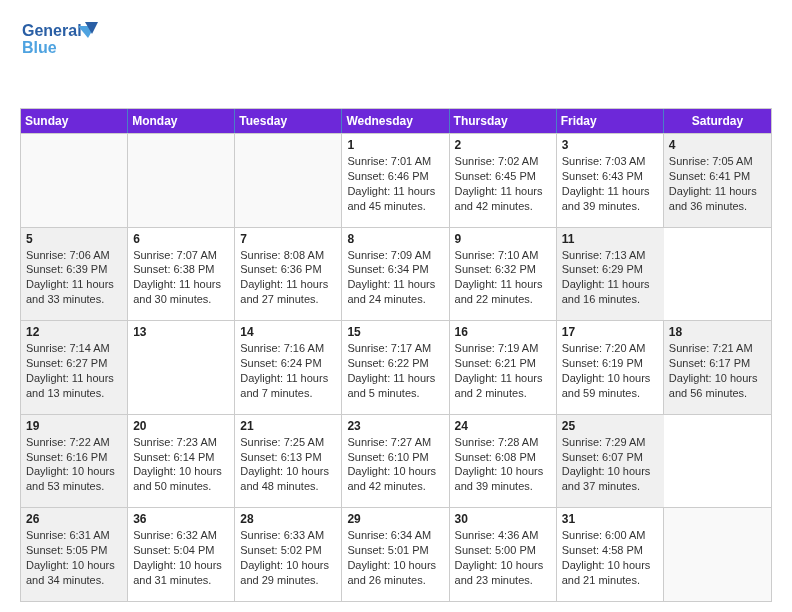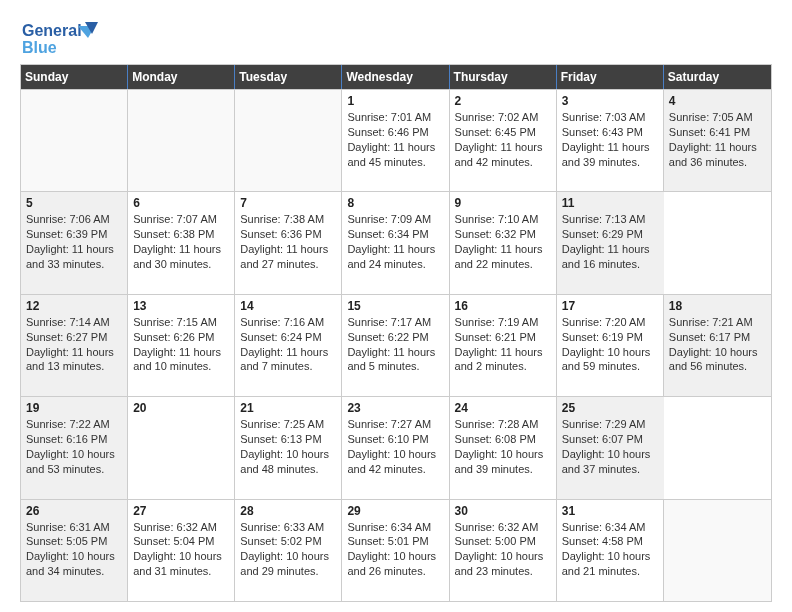--- a/index.html
+++ b/index.html
@@ -9,20 +9,21 @@
       width: 792px;
       height: 612px;
       overflow: hidden;
     }
     .page {
       width: 792px;
       height: 612px;
       padding: 18px 20px 10px 20px;
       display: flex;
       flex-direction: column;
+      gap: 44px;
     }
     .header {
       display: flex;
       align-items: flex-start;
       justify-content: space-between;
       margin-bottom: 8px;
     }
     .logo {
       display: flex;
       flex-direction: column;
@@ -44,31 +45,31 @@
     }
     .calendar {
       flex: 1;
       display: flex;
       flex-direction: column;
       border: 1px solid #ccc;
     }
     .cal-header {
       display: grid;
       grid-template-columns: repeat(7, 1fr);
-      background: #404040;
+      background: #6d28d9;
     }
     .cal-header-cell {
       color: #fff;
       font-weight: bold;
       font-size: 12px;
       padding: 5px 4px;
       text-align: left;
       border-right: 1px solid #4a7fc5;
     }
-    .cal-header-cell:last-child { border-right: none; }
+    .cal-header-cell:last-child { border-right: none; text-align: center; }
     .cal-body {
       display: flex;
       flex-direction: column;
       flex: 1;
     }
     .cal-week {
       display: grid;
       grid-template-columns: repeat(7, 1fr);
       flex: 1;
       border-top: 1px solid #ccc;
@@ -164,21 +165,21 @@
 Daylight: 11 hours and 33 minutes.</div>
           </div>
           <div class="cal-cell">
             <div class="day-num">6</div>
             <div class="day-info">Sunrise: 7:07 AM
 Sunset: 6:38 PM
 Daylight: 11 hours and 30 minutes.</div>
           </div>
           <div class="cal-cell">
             <div class="day-num">7</div>
-            <div class="day-info">Sunrise: 7:38 AM
+            <div class="day-info">Sunrise: 8:08 AM
 Sunset: 6:36 PM
 Daylight: 11 hours and 27 minutes.</div>
           </div>
           <div class="cal-cell">
             <div class="day-num">8</div>
             <div class="day-info">Sunrise: 7:09 AM
 Sunset: 6:34 PM
 Daylight: 11 hours and 24 minutes.</div>
           </div>
           <div class="cal-cell">
@@ -196,23 +197,20 @@
         </div>
         <div class="cal-week">
           <div class="cal-cell shaded">
             <div class="day-num">12</div>
             <div class="day-info">Sunrise: 7:14 AM
 Sunset: 6:27 PM
 Daylight: 11 hours and 13 minutes.</div>
           </div>
           <div class="cal-cell">
             <div class="day-num">13</div>
-            <div class="day-info">Sunrise: 7:15 AM
-Sunset: 6:26 PM
-Daylight: 11 hours and 10 minutes.</div>
           </div>
           <div class="cal-cell">
             <div class="day-num">14</div>
             <div class="day-info">Sunrise: 7:16 AM
 Sunset: 6:24 PM
 Daylight: 11 hours and 7 minutes.</div>
           </div>
           <div class="cal-cell">
             <div class="day-num">15</div>
             <div class="day-info">Sunrise: 7:17 AM
@@ -240,20 +238,23 @@
         </div>
         <div class="cal-week">
           <div class="cal-cell shaded">
             <div class="day-num">19</div>
             <div class="day-info">Sunrise: 7:22 AM
 Sunset: 6:16 PM
 Daylight: 10 hours and 53 minutes.</div>
           </div>
           <div class="cal-cell">
             <div class="day-num">20</div>
+            <div class="day-info">Sunrise: 7:23 AM
+Sunset: 6:14 PM
+Daylight: 10 hours and 50 minutes.</div>
           </div>
           <div class="cal-cell">
             <div class="day-num">21</div>
             <div class="day-info">Sunrise: 7:25 AM
 Sunset: 6:13 PM
 Daylight: 10 hours and 48 minutes.</div>
           </div>
           <div class="cal-cell">
             <div class="day-num">23</div>
             <div class="day-info">Sunrise: 7:27 AM
@@ -274,46 +275,46 @@
           </div>
         </div>
         <div class="cal-week">
           <div class="cal-cell shaded">
             <div class="day-num">26</div>
             <div class="day-info">Sunrise: 6:31 AM
 Sunset: 5:05 PM
 Daylight: 10 hours and 34 minutes.</div>
           </div>
           <div class="cal-cell">
-            <div class="day-num">27</div>
+            <div class="day-num">36</div>
             <div class="day-info">Sunrise: 6:32 AM
 Sunset: 5:04 PM
 Daylight: 10 hours and 31 minutes.</div>
           </div>
           <div class="cal-cell">
             <div class="day-num">28</div>
             <div class="day-info">Sunrise: 6:33 AM
 Sunset: 5:02 PM
 Daylight: 10 hours and 29 minutes.</div>
           </div>
           <div class="cal-cell">
             <div class="day-num">29</div>
             <div class="day-info">Sunrise: 6:34 AM
 Sunset: 5:01 PM
 Daylight: 10 hours and 26 minutes.</div>
           </div>
           <div class="cal-cell">
             <div class="day-num">30</div>
-            <div class="day-info">Sunrise: 6:32 AM
+            <div class="day-info">Sunrise: 4:36 AM
 Sunset: 5:00 PM
 Daylight: 10 hours and 23 minutes.</div>
           </div>
           <div class="cal-cell">
             <div class="day-num">31</div>
-            <div class="day-info">Sunrise: 6:34 AM
+            <div class="day-info">Sunrise: 6:00 AM
 Sunset: 4:58 PM
 Daylight: 10 hours and 21 minutes.</div>
           </div>
           <div class="cal-cell empty"></div>
         </div>
       </div>
   </div>
 </div>
 
 </body></html>

